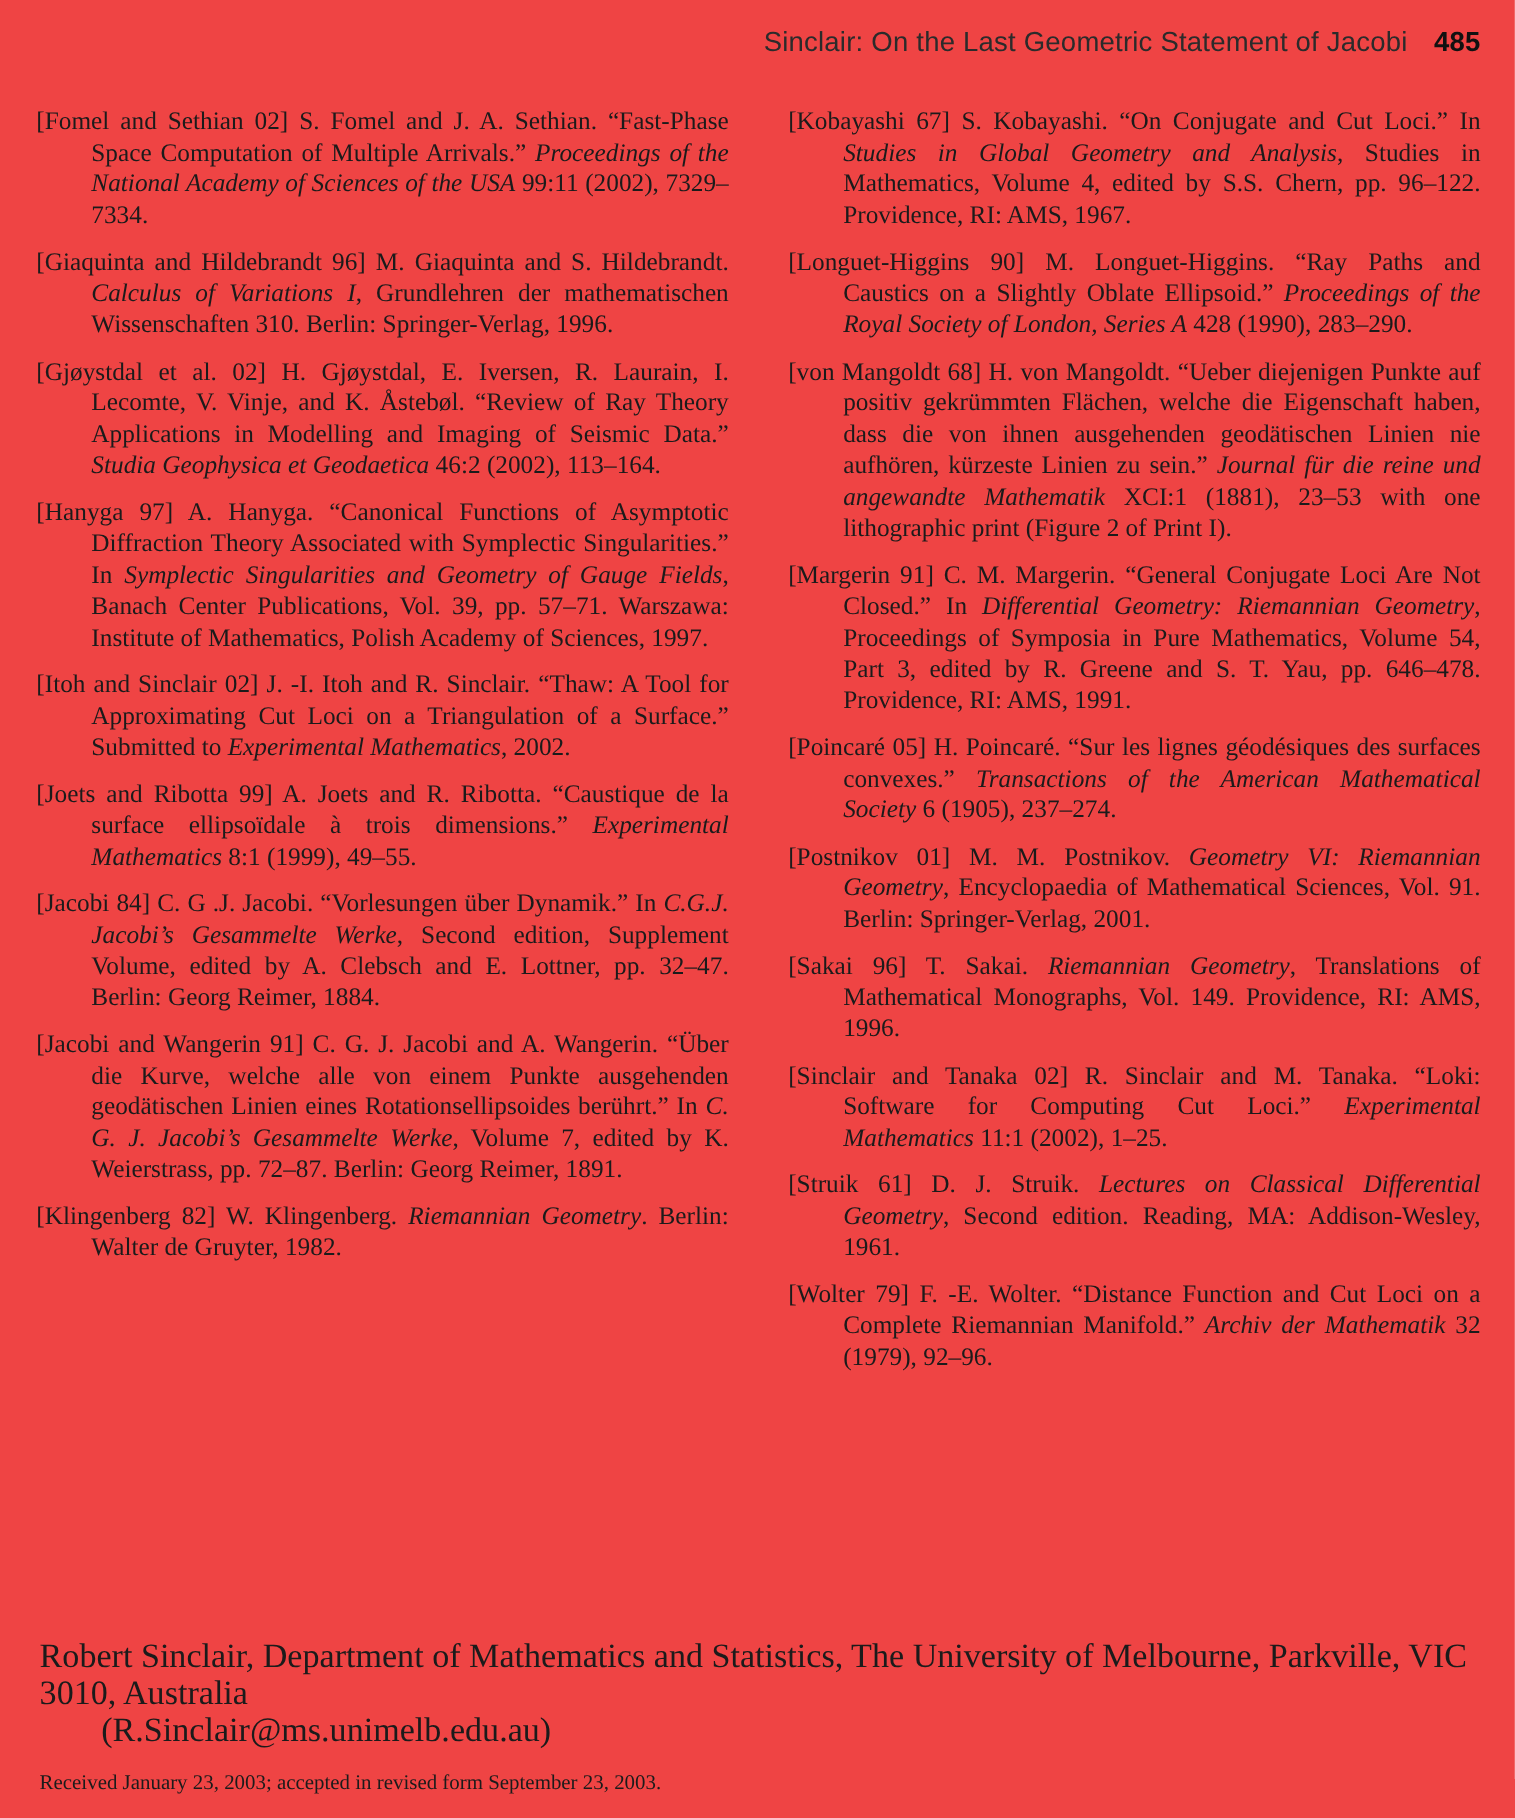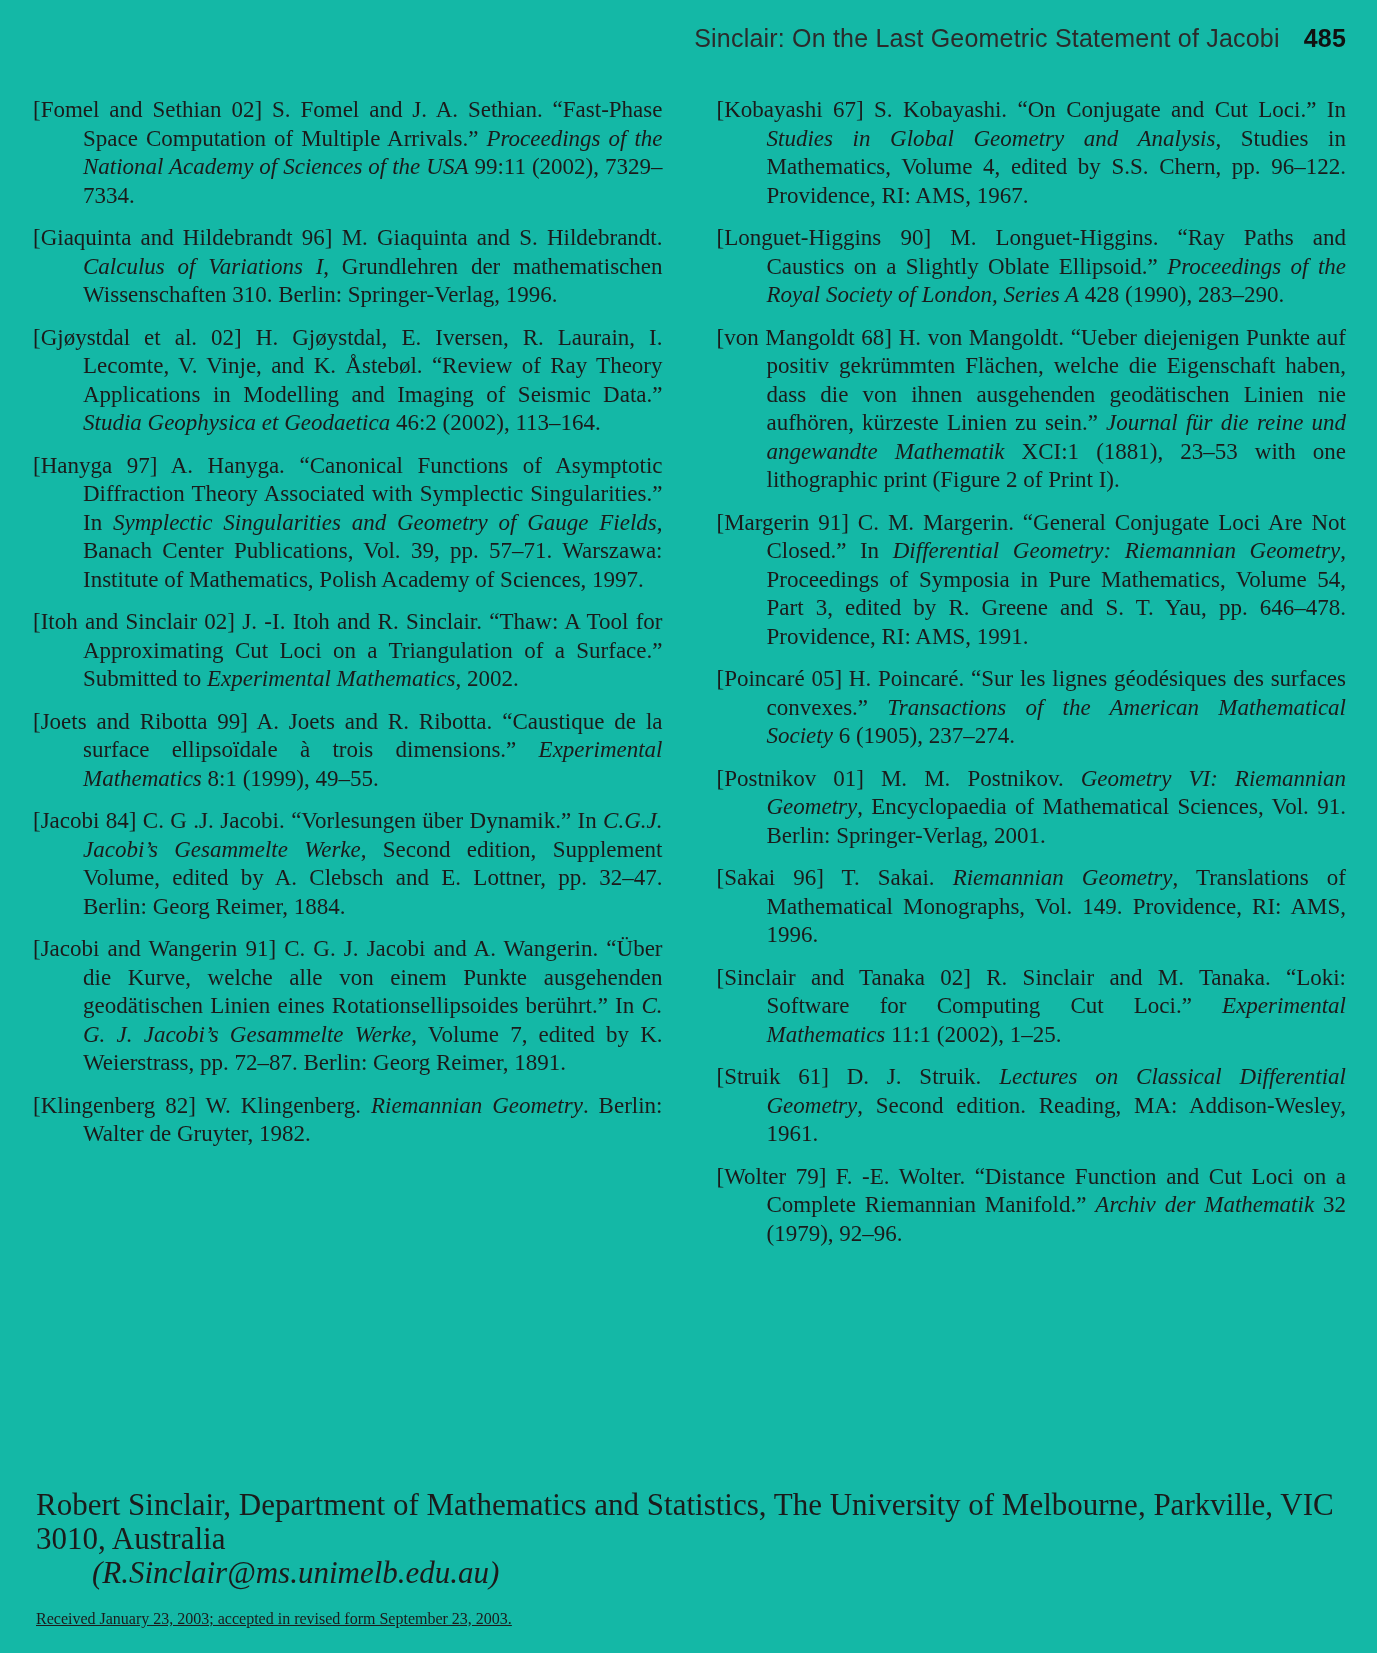--- a/index.html
+++ b/index.html
@@ -4,21 +4,21 @@
 <style>
   html, body { margin: 0; padding: 0; }
   body {
     width: 1377px; height: 1653px;
     background: #f6f6f6;
     font-family: "Liberation Serif", serif;
   }
   .page {
     position: relative;
     width: 1377px; height: 1653px;
-    background: #14b8a6;
+    background: #ef4444;
     color: #1b1b1b;
     overflow: hidden;
   }
   .running-header {
     position: absolute;
     top: 24px; right: 31px;
     font-family: "Liberation Sans", sans-serif;
     font-size: 25px;
     color: #2b2b2b;
     letter-spacing: 0.2px;
@@ -51,27 +51,26 @@
   }
   .ref i { font-style: italic; }
   .affiliation {
     position: absolute;
     left: 36px; top: 1488px;
     width: 1312px;
     font-size: 31px;
     line-height: 34px;
     color: #1b1b1b;
   }
-  .aff-line2 { padding-left: 56px; font-style: italic; }
+  .aff-line2 { padding-left: 56px; }
   .received {
     position: absolute;
     left: 36px; top: 1610px;
-    font-size: 16px;
+    font-size: 19px;
     color: #1b1b1b;
-    text-decoration: underline;
   }
 </style>
 </head>
 <body>
 
 <div class="page">
 
   <div class="running-header">
     <span class="rh-title">Sinclair: On the Last Geometric Statement of Jacobi</span><span class="rh-page">485</span>
   </div>

